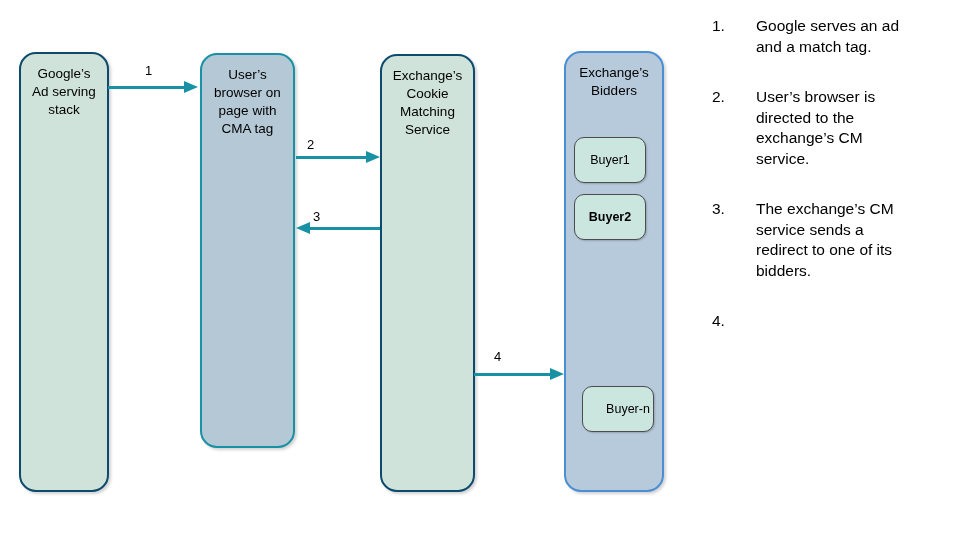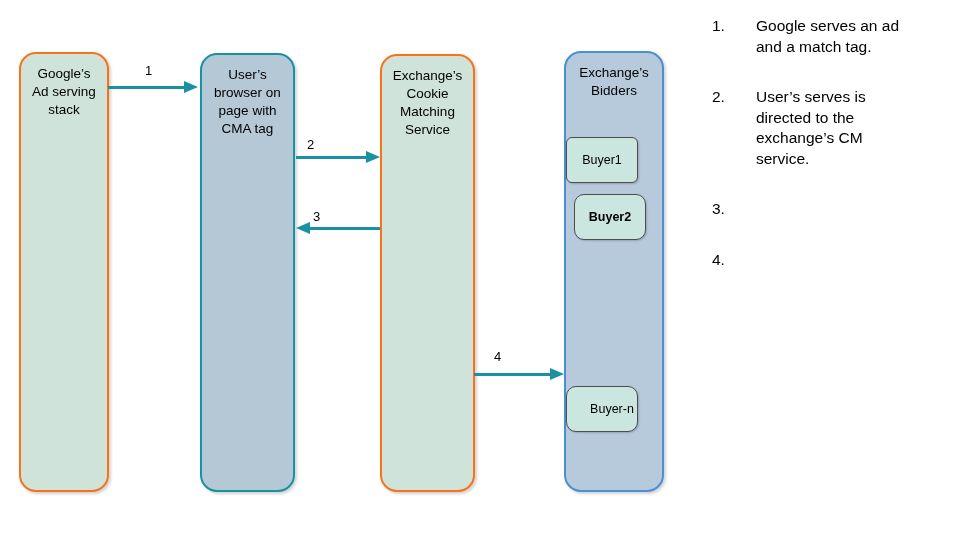--- a/index.html
+++ b/index.html
@@ -4,21 +4,21 @@
 <style>
   html,body{margin:0;padding:0;background:#fff;}
   .canvas{
     position:relative;width:960px;height:540px;overflow:hidden;background:#ffffff;
     font-family:"Liberation Sans", sans-serif;color:#000;
   }
   .node{
     position:absolute;border-radius:17px;box-sizing:border-box;
     box-shadow:2px 2px 3px rgba(0,0,0,0.18);
   }
-  .node-green{background:#cfe3da;border:2px solid #f97316;}
+  .node-green{background:#cfe3da;border:2px solid #0c4a6e;}
   .node-blue{background:#b5c8d6;border:2px solid #1791a3;}
   .node-bidders{background:#b7cadc;border:2px solid #4a8ed3;}
   .node-label{
     white-space:pre-line;text-align:center;font-size:13.5px;line-height:18px;
     padding-top:11px;
   }
   .buyer{
     position:absolute;width:72px;height:46px;box-sizing:border-box;
     background:#cae6de;border:1.5px solid #4d4d4d;border-radius:10px;
     display:flex;align-items:center;justify-content:center;
@@ -42,40 +42,40 @@
 <body>
 
 <div class="canvas">
 
   <div class="node node-green" style="left:19px;top:52px;width:90px;height:440px;">
     <div class="node-label">Google’s
 Ad serving
 stack</div>
   </div>
 
-  <div class="node node-blue" style="left:200px;top:53px;width:95px;height:439px;">
+  <div class="node node-blue" style="left:200px;top:53px;width:95px;height:395px;">
     <div class="node-label">User’s
 browser on
 page with
 CMA tag</div>
   </div>
 
   <div class="node node-green" style="left:380px;top:54px;width:95px;height:438px;">
     <div class="node-label">Exchange’s
 Cookie
 Matching
 Service</div>
   </div>
 
   <div class="node node-bidders" style="left:564px;top:51px;width:100px;height:441px;">
     <div class="node-label">Exchange’s
 Bidders</div>
-    <div class="buyer" style="left:0;top:84px;border-radius:6px;">Buyer1</div>
+    <div class="buyer" style="left:8px;top:84px;">Buyer1</div>
     <div class="buyer" style="left:8px;top:141px;font-weight:bold;">Buyer2</div>
-    <div class="buyer" style="left:0;top:333px;padding-left:20px;">Buyer-n</div>
+    <div class="buyer" style="left:16px;top:333px;padding-left:20px;">Buyer-n</div>
   </div>
 
   <div class="arrow right" style="left:108px;top:81px;width:90px;">
     <div class="shaft"></div>
     <div class="head"></div>
   </div>
   <div class="arrow-label" style="left:145px;top:64px;">1</div>
 
   <div class="arrow right" style="left:296px;top:151px;width:84px;">
     <div class="shaft"></div>
@@ -96,26 +96,30 @@
   <div class="arrow-label" style="left:494px;top:350px;">4</div>
 
   <div class="steps">
     <div class="step">
       <div class="step-num">1.</div>
       <div class="step-text">Google serves an ad
 and a match tag.</div>
     </div>
     <div class="step">
       <div class="step-num">2.</div>
-      <div class="step-text">User’s serves is
+      <div class="step-text">User’s browser is
 directed to the
 exchange’s CM
 service.</div>
     </div>
     <div class="step">
       <div class="step-num">3.</div>
+      <div class="step-text">The exchange’s CM
+service sends a
+redirect to one of its
+bidders.</div>
     </div>
     <div class="step">
       <div class="step-num">4.</div>
     </div>
   </div>
 
 </div>
 
 </body></html>

